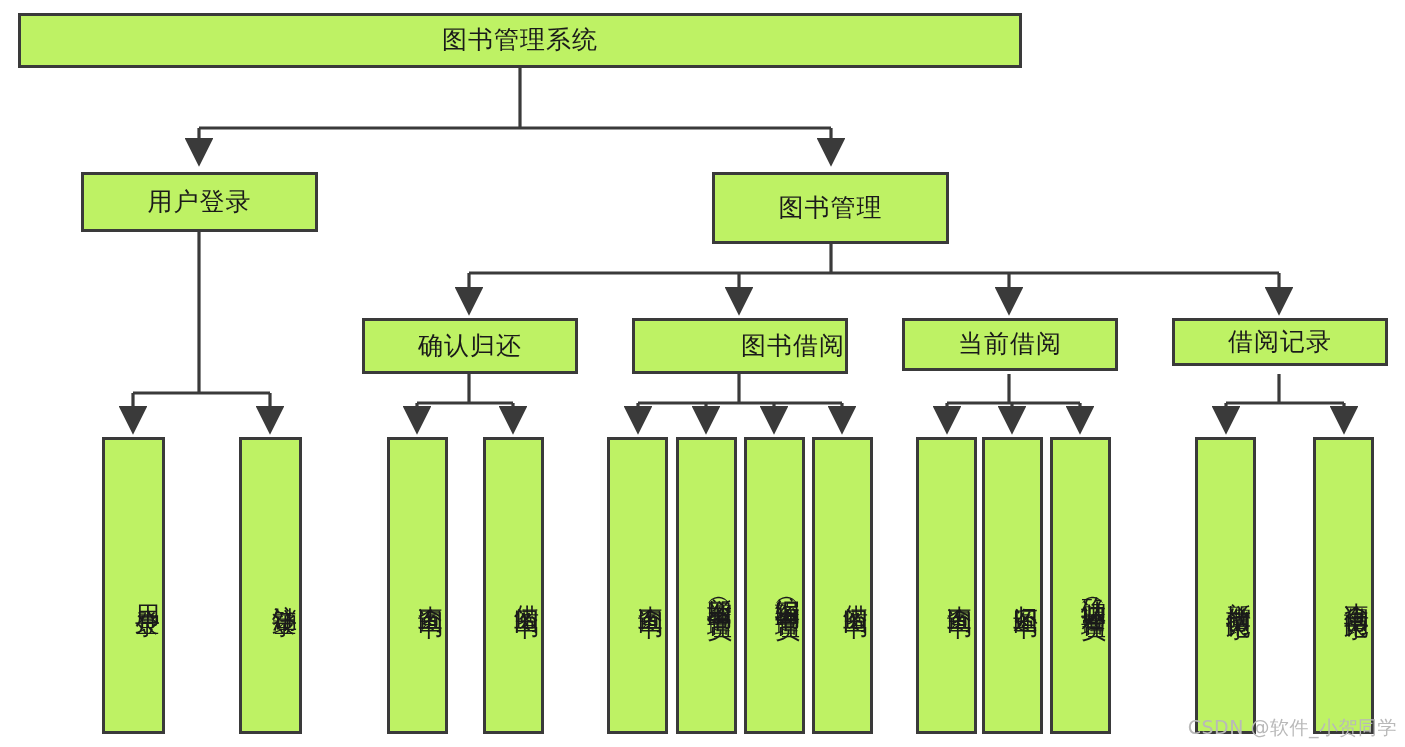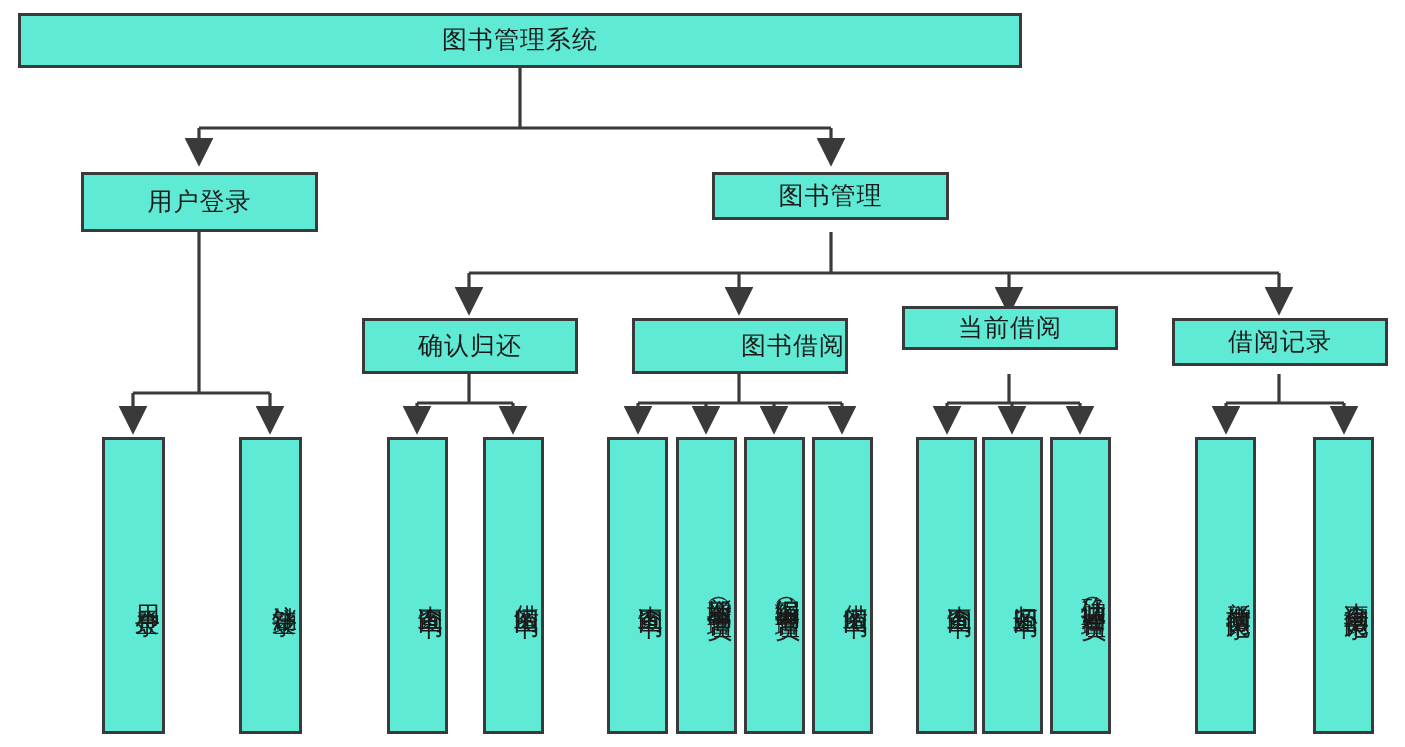--- a/index.html
+++ b/index.html
@@ -22,21 +22,21 @@
     position: absolute;
     left: 0;
     top: 0;
     width: 1405px;
     height: 747px;
   }
   .node {
     position: absolute;
     box-sizing: border-box;
     border: 3px solid #3a3a3a;
-    background: #5eead4;
+    background: #bef264;
     display: flex;
     align-items: center;
     justify-content: center;
     color: #1a1a1a;
     line-height: 1.22;
     z-index: 2;
   }
   .node.horizontal {
     font-size: 25px;
     letter-spacing: 1px;
@@ -132,33 +132,33 @@
   </svg>
 
   <div class="node horizontal" style="left:18px; top:13px; width:1004px; height:55px;">
     <span class="node-label">图书管理系统</span>
   </div>
 
   <div class="node horizontal" style="left:81px; top:172px; width:237px; height:60px;">
     <span class="node-label">用户登录</span>
   </div>
 
-  <div class="node horizontal" style="left:712px; top:172px; width:237px; height:48px;">
+  <div class="node horizontal" style="left:712px; top:172px; width:237px; height:72px;">
     <span class="node-label">图书管理</span>
   </div>
 
   <div class="node horizontal" style="left:362px; top:318px; width:216px; height:56px;">
     <span class="node-label">确认归还</span>
   </div>
 
   <div class="node horizontal" style="left:632px; top:318px; width:216px; height:56px;justify-content:flex-end;">
     <span class="node-label">图书借阅</span>
   </div>
 
-  <div class="node horizontal" style="left:902px; top:306px; width:216px; height:44px;">
+  <div class="node horizontal" style="left:902px; top:318px; width:216px; height:53px;">
     <span class="node-label">当前借阅</span>
   </div>
 
   <div class="node horizontal" style="left:1172px; top:318px; width:216px; height:48px;">
     <span class="node-label">借阅记录</span>
   </div>
 
   <div class="node vertical" style="left:102px; top:437px; width:63px; height:297px;">
     <span class="node-label">用户登录</span>
   </div>
@@ -204,14 +204,15 @@
   </div>
 
   <div class="node vertical" style="left:1195px; top:437px; width:61px; height:297px;">
     <span class="node-label">新增借阅记录</span>
   </div>
 
   <div class="node vertical" style="left:1313px; top:437px; width:61px; height:297px;">
     <span class="node-label">查询借阅记录</span>
   </div>
 
+  <div id="watermark">CSDN @软件_小贺同学</div>
 
 </div>
 
 </body></html>

